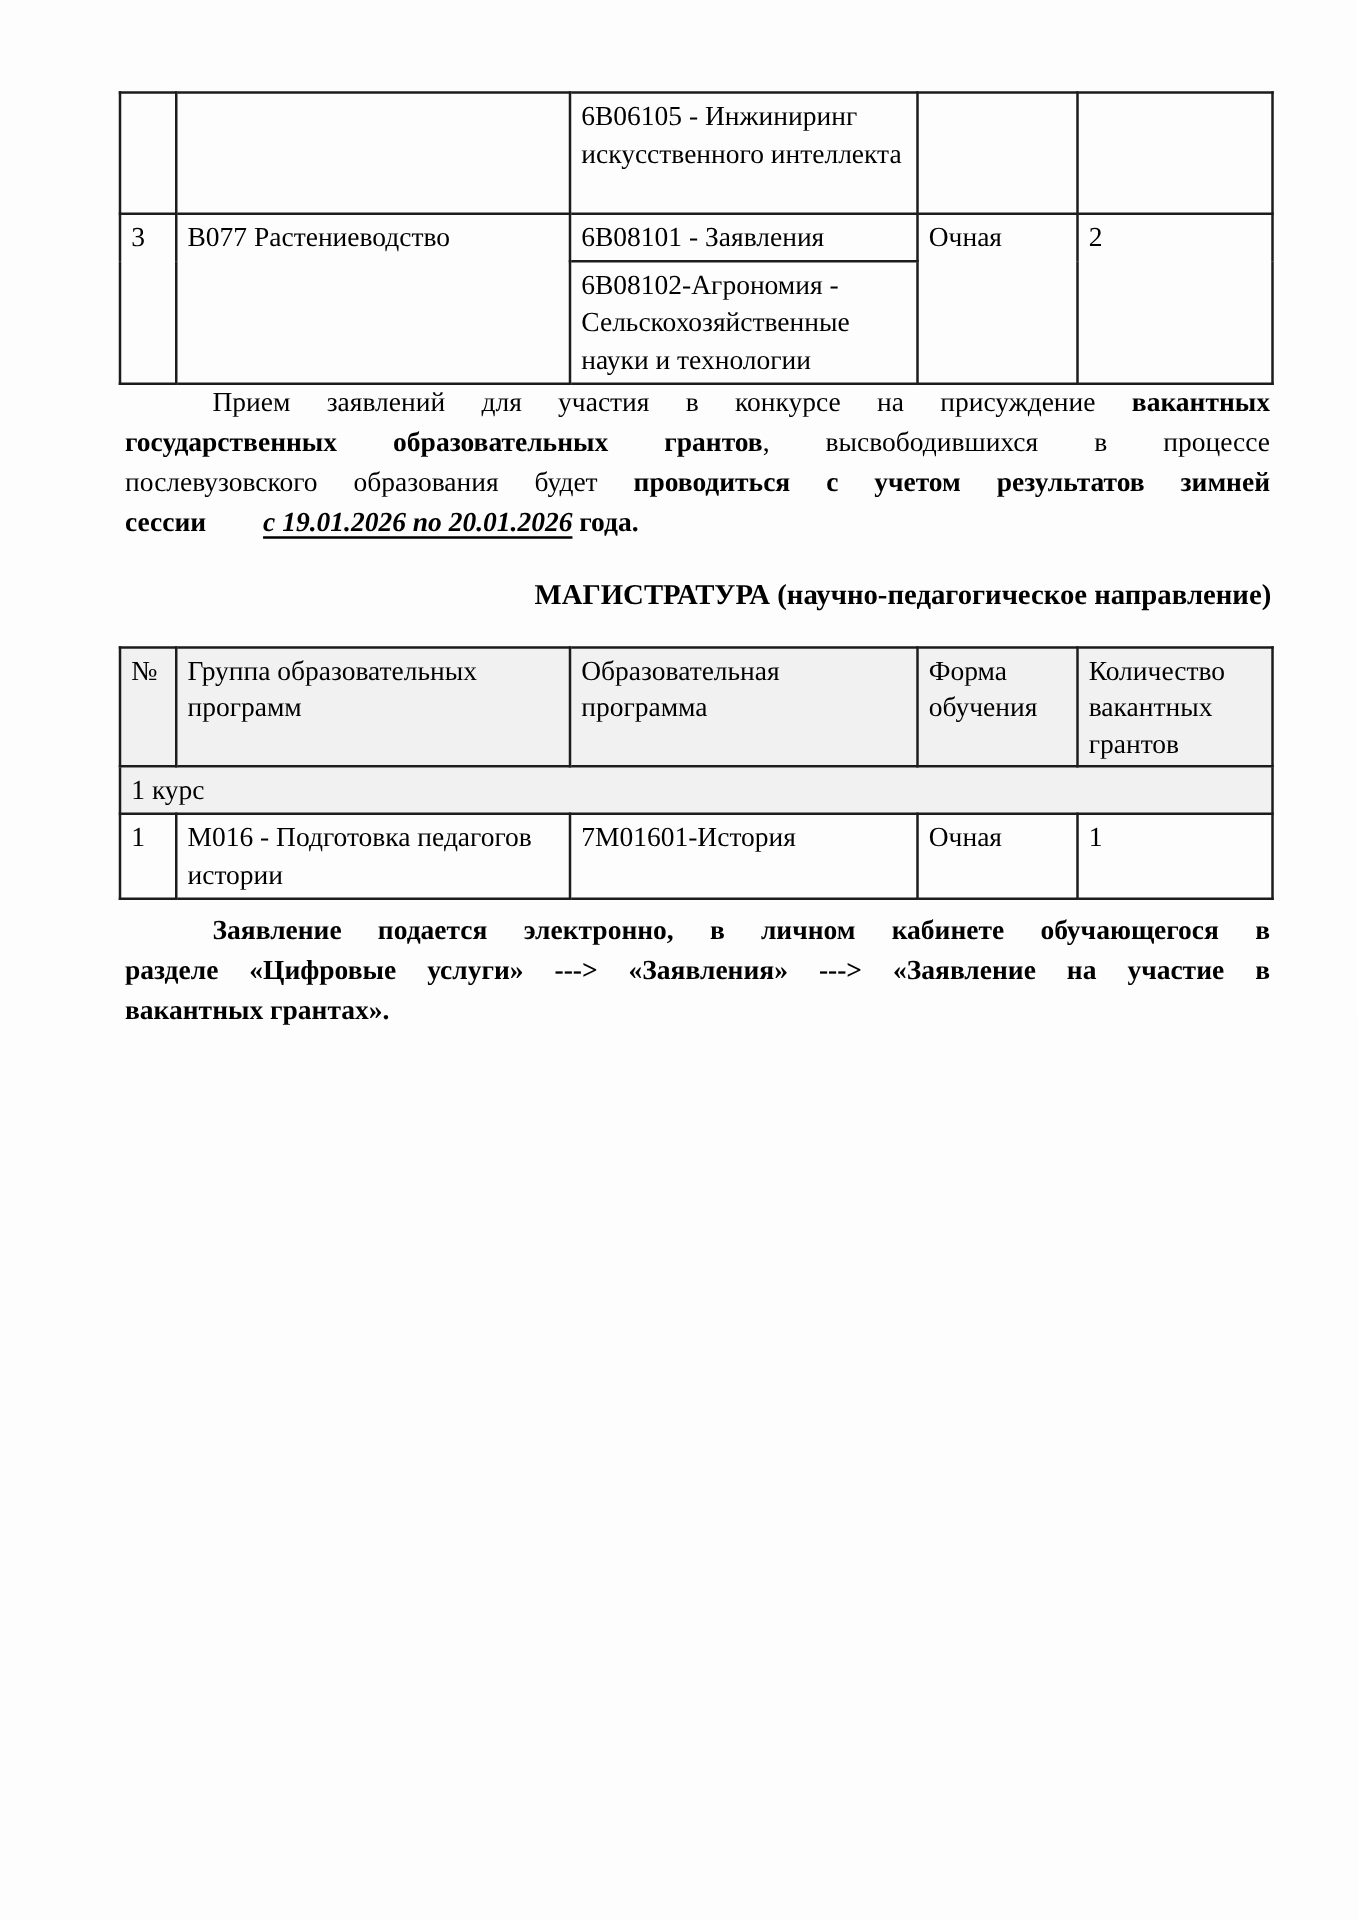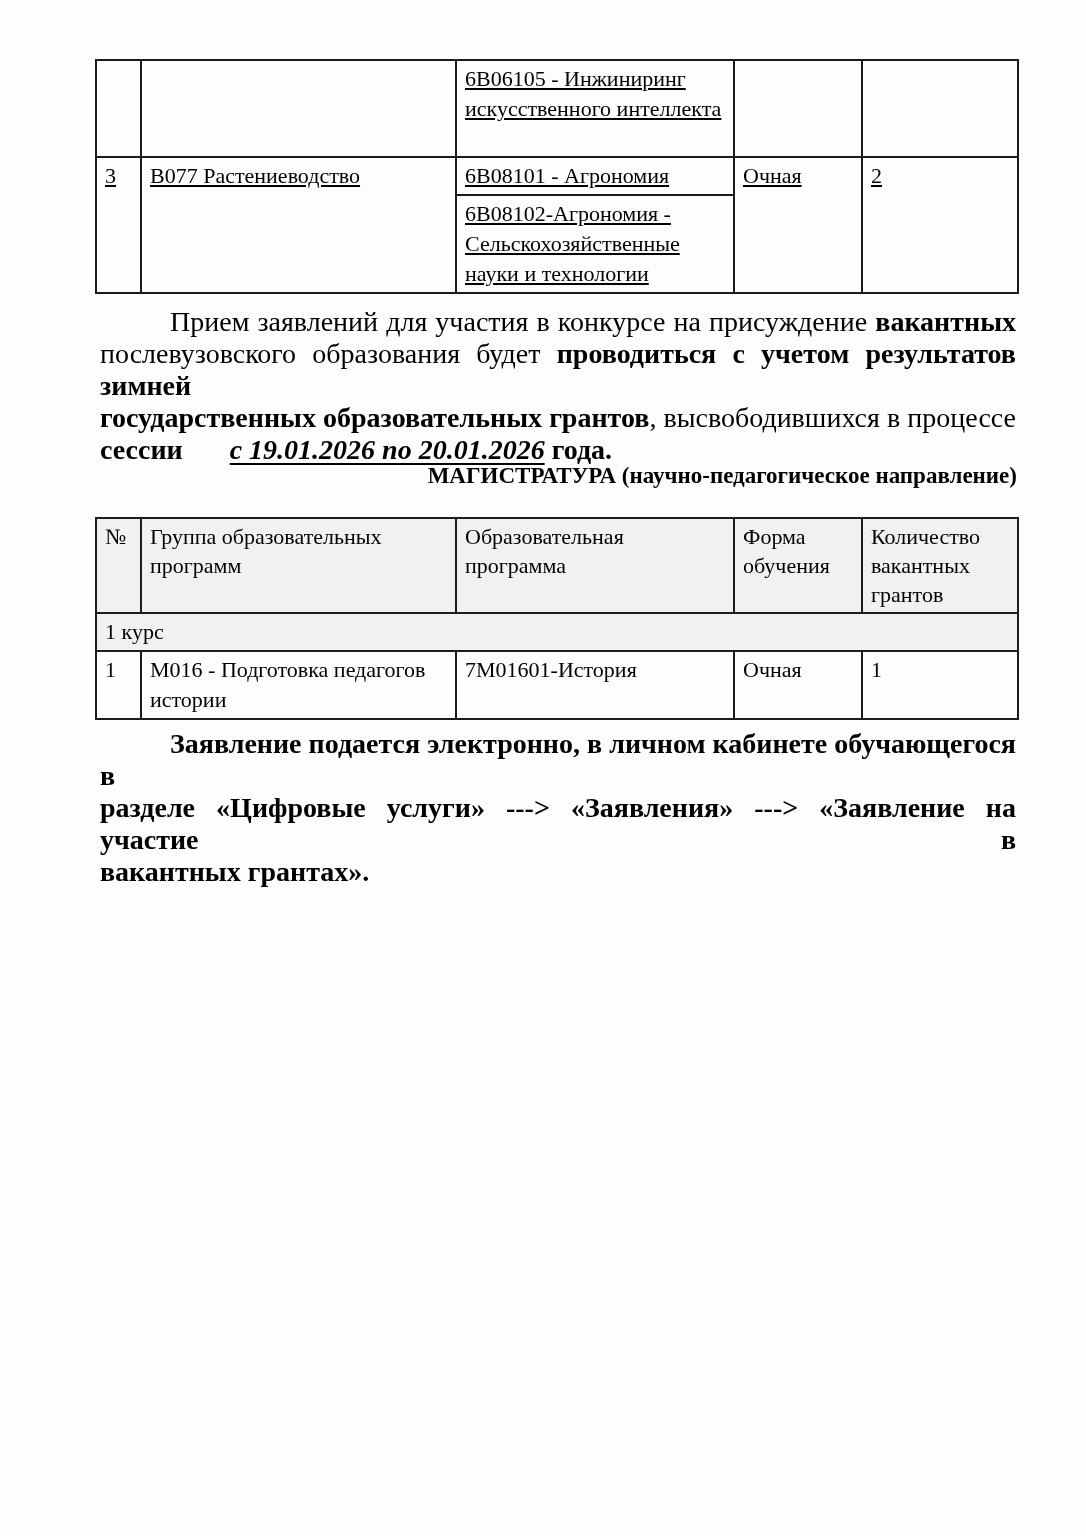--- a/index.html
+++ b/index.html
@@ -30,21 +30,21 @@
     line-height:30px;
   }
   table.doc-table td, table.doc-table th{
     border:2px solid var(--border);
     padding:3px 8px;
     vertical-align:top;
     overflow:hidden;
     font-weight:normal;
     text-align:left;
   }
-  .tbl-top{top:59px;left:95px;text-decoration:underline;}
+  .tbl-top{top:73px;left:95px;}
   .tbl-bottom{top:517px;left:95px;}
   .col-num{width:45px;}
   .col-group{width:315px;}
   .col-prog{width:278px;}
   .col-form{width:128px;}
   .col-count{width:156px;}
   .r-cont td{height:89px;}
   .r-a td{height:23px;}
   .r-b td{height:83px;}
   .c-num{text-align:center;padding-left:2px;padding-right:2px;}
@@ -63,21 +63,21 @@
     height:23px;
     background:var(--header_bg);
     text-align:center;
     font-weight:bold;
   }
   .r-data td{height:56px;vertical-align:middle;}
   
   .par{
     position:absolute;
     left:100px;width:916px;
-    font-size:28px;
+    font-size:22px;
     line-height:32px;
   }
   .par1{top:306px;}
   .par2{top:728px;}
   .pline{
     text-align:justify;
     text-align-last:justify;
     text-justify:inter-word;
     white-space:normal;
   }
@@ -112,34 +112,34 @@
       <tr class="r-cont">
         <td class="c-num"></td>
         <td></td>
         <td>6В06105 - Инжиниринг искусственного интеллекта</td>
         <td></td>
         <td></td>
       </tr>
       <tr class="r-a">
         <td class="c-num vtop" rowspan="2">3</td>
         <td class="vmid" rowspan="2">В077 Растениеводство</td>
-        <td>6В08101 - Агрономия</td>
+        <td>6В08101 - Заявления</td>
         <td class="vtop" rowspan="2">Очная</td>
         <td class="c-count vtop" rowspan="2">2</td>
       </tr>
       <tr class="r-b">
         <td>6В08102-Агрономия - Сельскохозяйственные науки и технологии</td>
       </tr>
     </tbody>
   </table>
 
   <div class="par par1">
     <div class="pline indent"><span>Прием заявлений для участия в конкурсе на присуждение </span><span class="b">вакантных</span></div>
+    <div class="pline"><span class="b">государственных образовательных грантов</span><span>, высвободившихся в процессе</span></div>
     <div class="pline"><span>послевузовского образования будет </span><span class="b">проводиться с учетом результатов зимней</span></div>
-    <div class="pline"><span class="b">государственных образовательных грантов</span><span>, высвободившихся в процессе</span></div>
     <div class="pline last"><span class="b">сессии </span><span class="b i u">с 19.01.2026 по 20.01.2026</span><span class="b"> года.</span></div>
   </div>
 
   <div class="heading">МАГИСТРАТУРА (научно-педагогическое направление)</div>
 
   <table class="doc-table tbl-bottom">
     <colgroup>
       <col class="col-num">
         <col class="col-group">
         <col class="col-prog">

